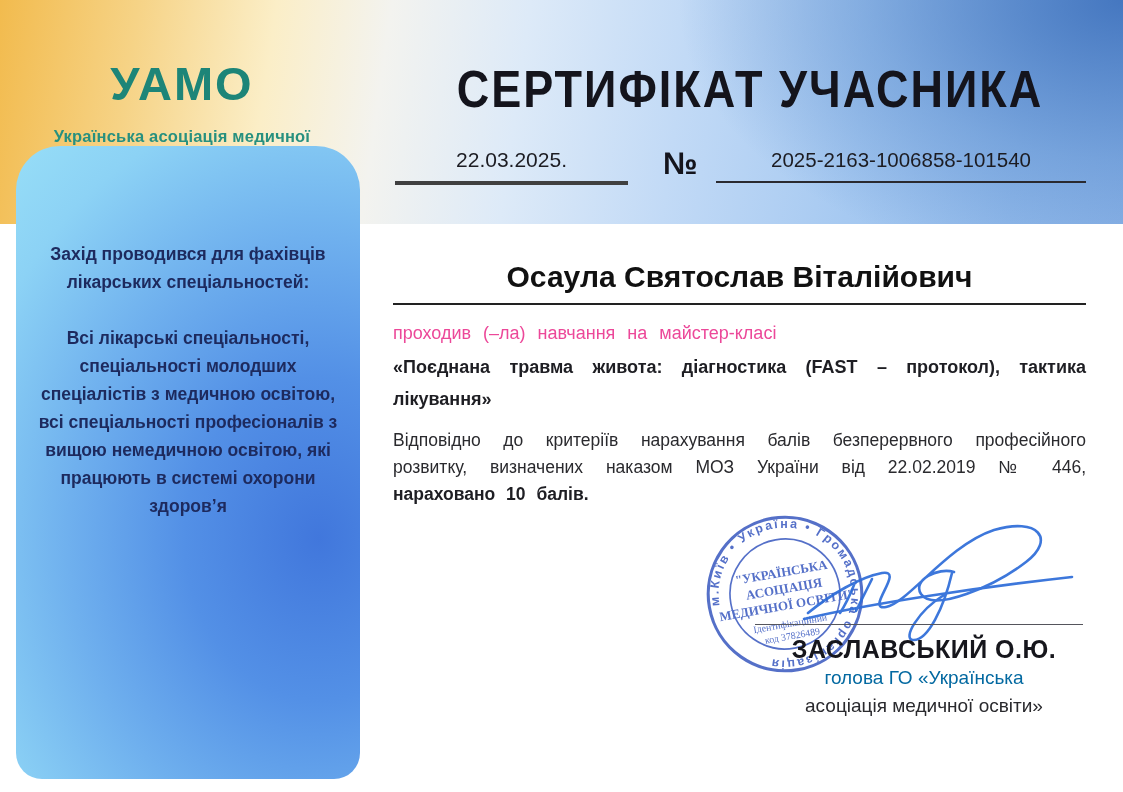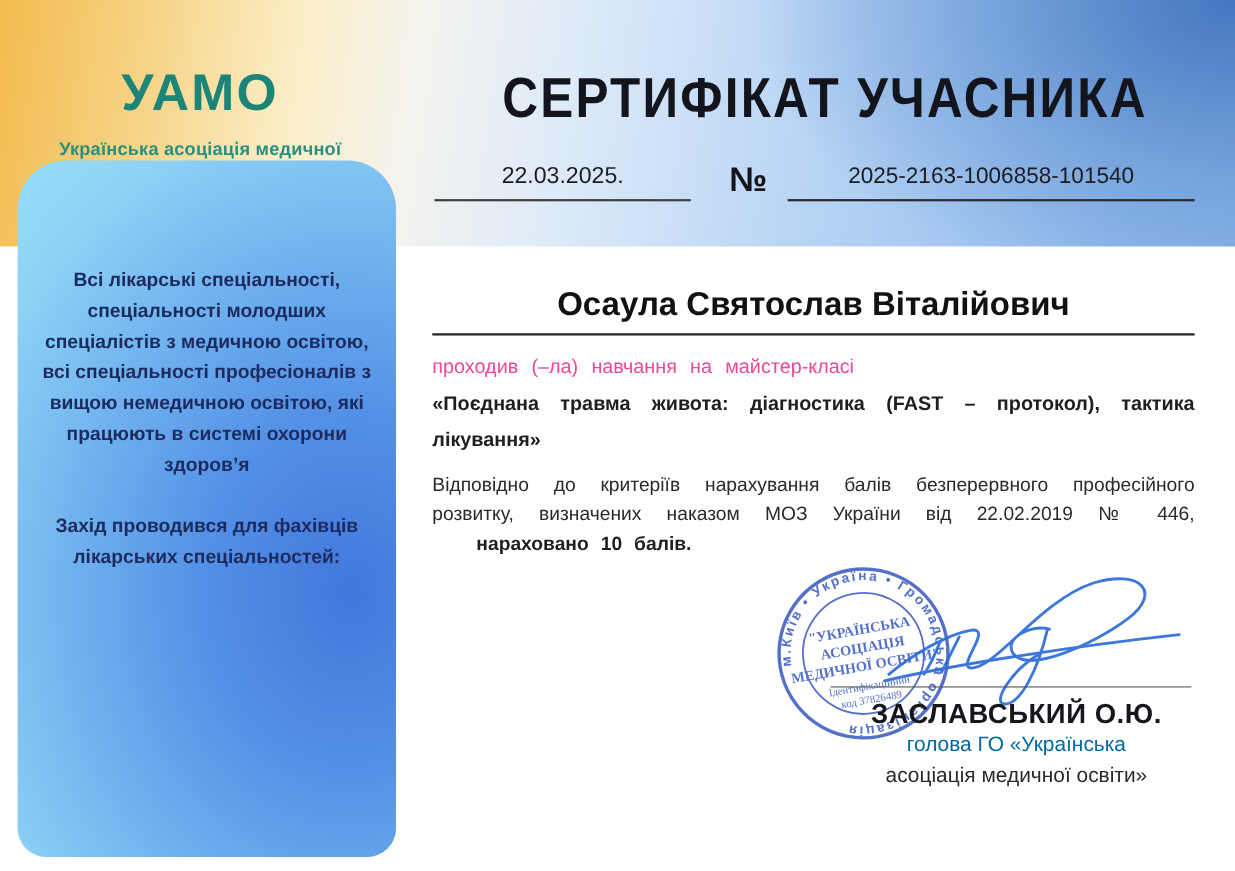--- a/index.html
+++ b/index.html
@@ -20,21 +20,21 @@
   .logo-subtitle { margin-top:20px; font-size:16.5px; font-weight:bold; color:#27907f; letter-spacing:0.2px; }
 
   .cert-title {
     position:absolute; left:400px; top:60px; width:700px; text-align:center;
     font-size:45px; font-weight:bold; color:#14141c; letter-spacing:2px;
     transform:scaleY(1.14); transform-origin:top center; white-space:nowrap;
   }
 
   .meta-row { position:absolute; left:393px; top:148px; width:693px; height:44px; }
   .date-field { position:absolute; left:2px; top:0; width:233px; text-align:center;
-    font-size:21px; color:#1c1c22; padding-bottom:9px; border-bottom:2px solid #404040; }
+    font-size:21px; color:#1c1c22; padding-bottom:9px; border-bottom:4px solid #404040; }
   .no-sign { position:absolute; left:270px; top:-2px; font-size:31px; font-weight:bold; color:#14141c; }
   .num-field { position:absolute; left:323px; top:0; width:370px; text-align:center;
     font-size:20.5px; color:#1c1c22; padding-bottom:9px; border-bottom:2px solid #2a2a30; }
 
   
   .side-panel {
     position:absolute; left:16px; top:146px; width:344px; height:633px;
     border-radius:44px 44px 26px 26px;
     background: radial-gradient(130% 85% at 88% 62%, #4177dc 0%, #5390e6 30%, #6fb0ee 56%, #8cd2f5 82%, #97def7 100%);
     padding:94px 20px 0; text-align:center;
@@ -44,21 +44,21 @@
 
   .content { position:absolute; left:393px; top:240px; width:693px; color:#26262b; }
   .confirm-line { text-align:center; font-size:19px; color:#232327; }
   .participant-name { margin-top:20px; text-align:center; font-size:30px; font-weight:bold;
     color:#111; padding-bottom:9px; border-bottom:2.5px solid #222; }
   .training-line { margin-top:18px; font-size:18px; word-spacing:7px; color:#ec4899; }
   .course-title { margin-top:8px; font-size:18px; font-weight:bold; text-align:justify;
     line-height:1.75; color:#1e1e23; }
   .points-par { margin-top:12px; font-size:17.5px; text-align:justify; line-height:1.55;
     word-spacing:6px; color:#2a2a2e; }
-  .points-par .bold-tail { font-weight:bold; color:#1e1e23;margin-left:40px; }
+  .points-par .bold-tail { font-weight:bold; color:#1e1e23; }
 
   .signature-area { position:absolute; left:690px; top:503px; width:400px; height:250px; }
   .stamp { position:absolute; left:12px; top:8px; width:166px; height:166px; }
   .scribble { position:absolute; left:112px; top:12px; width:285px; height:130px; }
   .sig-line { position:absolute; left:65px; top:121px; width:328px; border-top:1.5px solid #55555c; }
   .signer-name { position:absolute; left:73px; top:132px; width:322px; text-align:center;
     font-size:25px; font-weight:bold; color:#16161c; letter-spacing:0.5px; }
   .signer-role1 { position:absolute; left:73px; top:164px; width:322px; text-align:center;
     font-size:19px; color:#0369a1; }
   .signer-role2 { position:absolute; left:73px; top:192px; width:322px; text-align:center;
@@ -81,22 +81,22 @@
 
   <div class="cert-title">СЕРТИФІКАТ УЧАСНИКА</div>
 
   <div class="meta-row">
     <div class="date-field">22.03.2025.</div>
     <div class="no-sign">№</div>
     <div class="num-field">2025-2163-1006858-101540</div>
   </div>
 
   <aside class="side-panel">
+    <p>Захід проводився для фахівців лікарських спеціальностей:</p>
     <p>Всі лікарські спеціальності, спеціальності молодших спеціалістів з медичною освітою, всі спеціальності професіоналів з вищою немедичною освітою, які працюють в системі охорони здоров’я</p>
-    <p>Захід проводився для фахівців лікарських спеціальностей:</p>
   </aside>
 
   <main class="content">
     <div class="participant-name">Осаула Святослав Віталійович</div>
     <p class="training-line">проходив (–ла)  навчання  на  майстер-класі</p>
     <p class="course-title">«Поєднана травма живота: діагностика (FAST – протокол), тактика лікування»</p>
     <p class="points-par"><span>Відповідно до критеріїв нарахування балів безперервного професійного розвитку, визначених наказом МОЗ України від 22.02.2019 № 446, </span><span class="bold-tail">нараховано 10 балів.</span></p>
   </main>
 
   <div class="signature-area">

